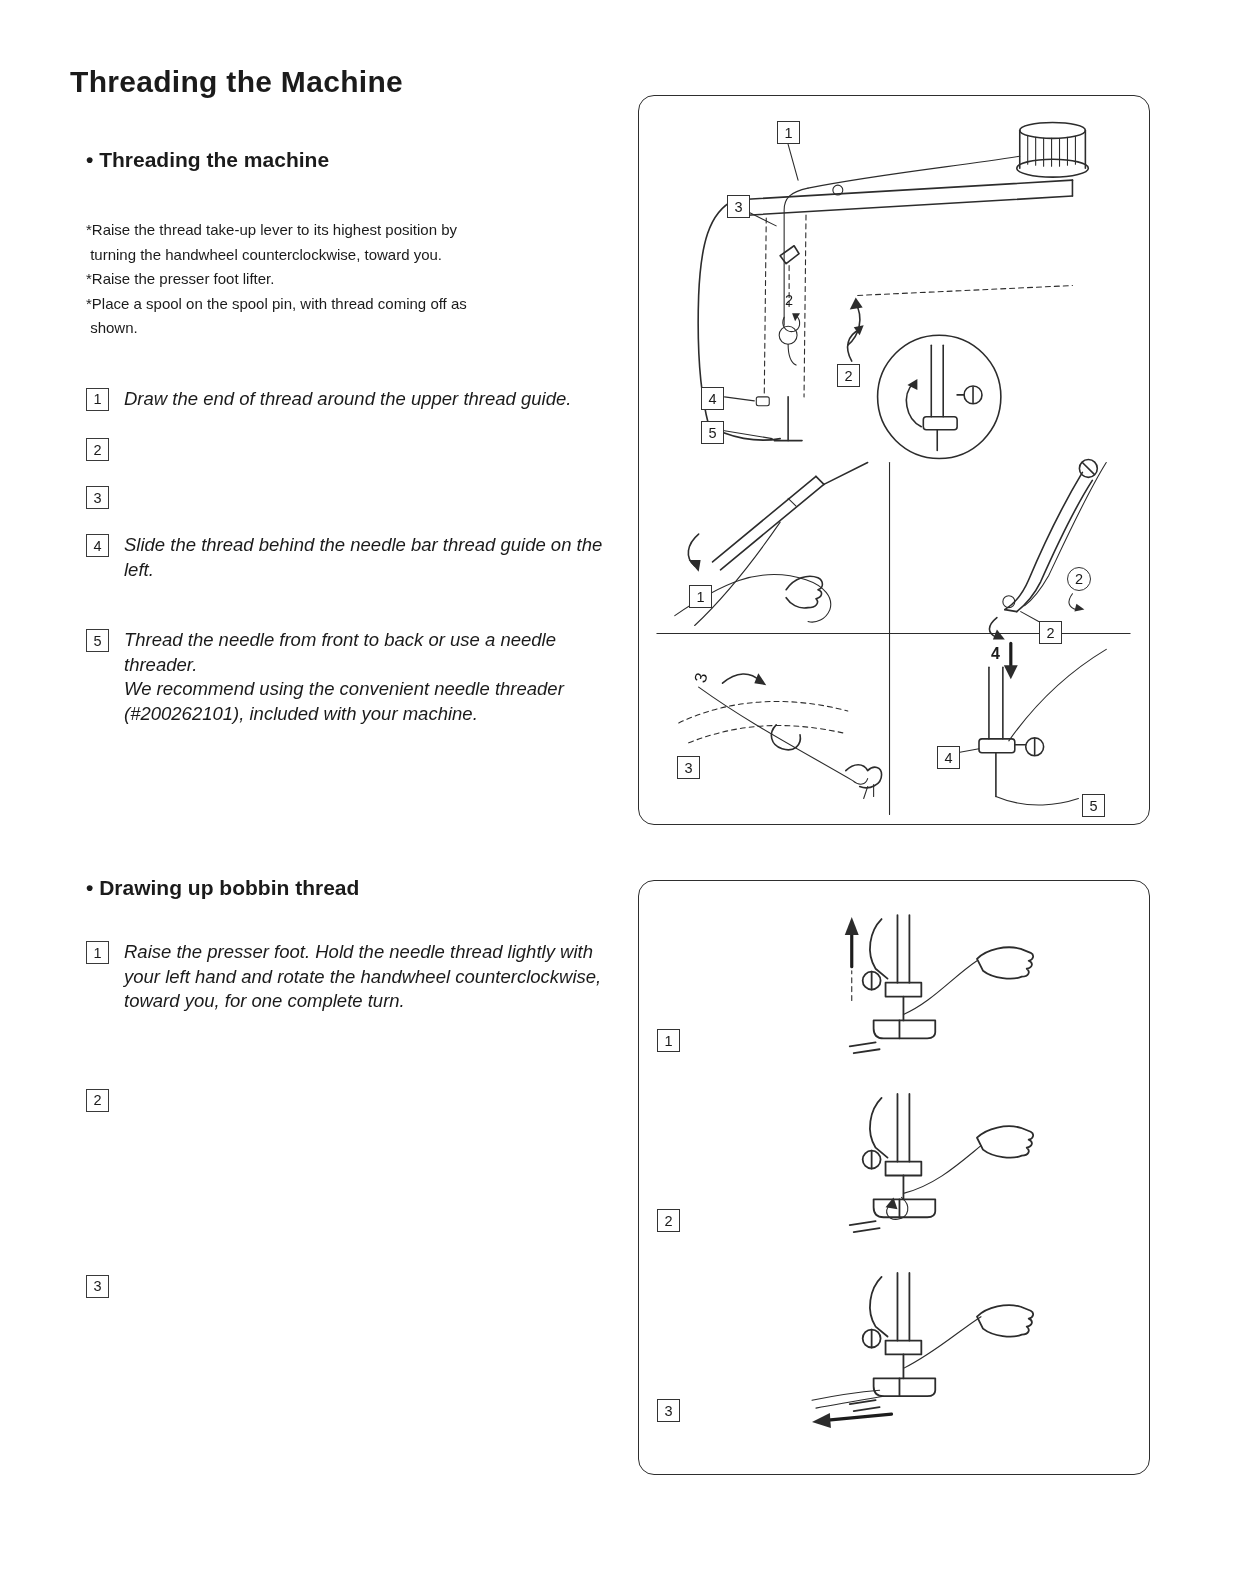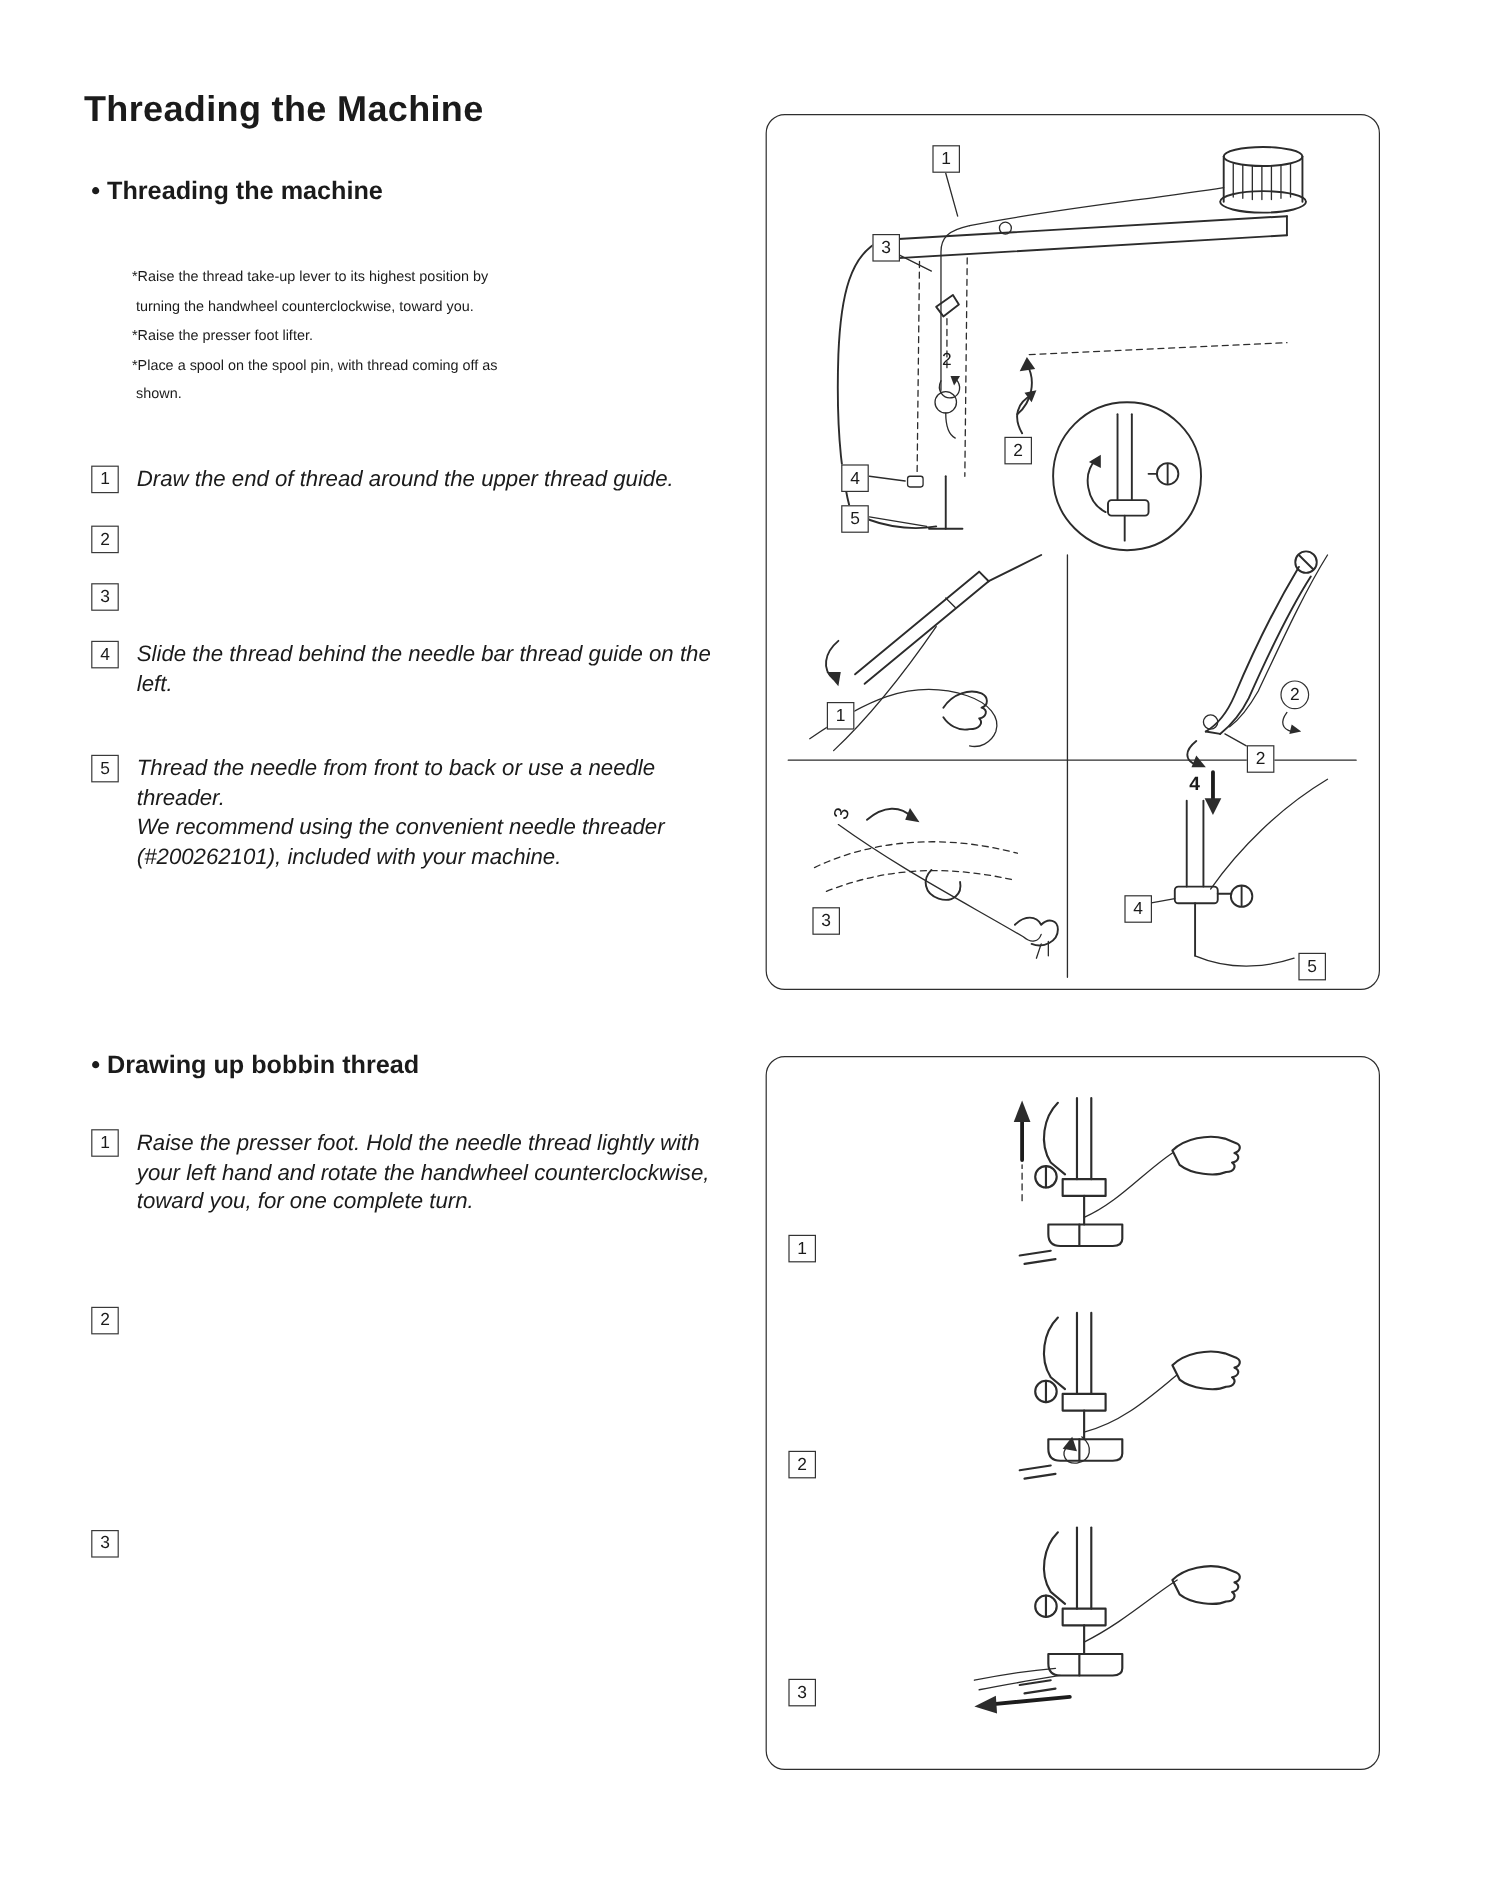--- a/index.html
+++ b/index.html
@@ -2,26 +2,26 @@
 <html><head>
 <meta charset="utf-8">
 <style>
   * { margin:0; padding:0; box-sizing:border-box; }
   html,body { background:#ffffff; }
   .page {
     position:relative; width:1244px; height:1584px; background:#ffffff;
     font-family:"Liberation Sans","DejaVu Sans",sans-serif; color:#1b1b1b;
     overflow:hidden;
   }
-  .title { position:absolute; left:70px; top:75px; font-size:30px; font-weight:bold; letter-spacing:0.3px; }
-  .col { position:absolute; left:76px; width:578px; }
+  .title { position:absolute; left:70px; top:65px; font-size:30px; font-weight:bold; letter-spacing:0.3px; }
+  .col { position:absolute; left:86px; width:578px; }
   .threading-col { top:148px; }
   .bobbin-col { top:876px; }
   .section-heading { font-size:21px; font-weight:bold; }
-  .intro { margin-top:46px; font-size:12px; line-height:24.5px; white-space:pre-wrap;margin-left:34px; }
+  .intro { margin-top:46px; font-size:15px; line-height:24.5px; white-space:pre-wrap; }
   .step { display:flex; gap:15px; align-items:flex-start; }
   .step-num {
     flex:0 0 auto; width:23px; height:23px; border:1.6px solid #3a3a3a;
     display:flex; align-items:center; justify-content:center;
     font-size:14.5px; margin-top:1px; background:#fff;
   }
   .step-text { font-size:18.5px; line-height:24.5px; white-space:pre-wrap;font-style:italic; }
   .figure { position:absolute; border:1.6px solid #2e2e2e; border-radius:16px; background:#fff; }
   .figure1 { left:638px; top:95px; width:512px; height:730px; }
   .figure2 { left:638px; top:880px; width:512px; height:595px; }

